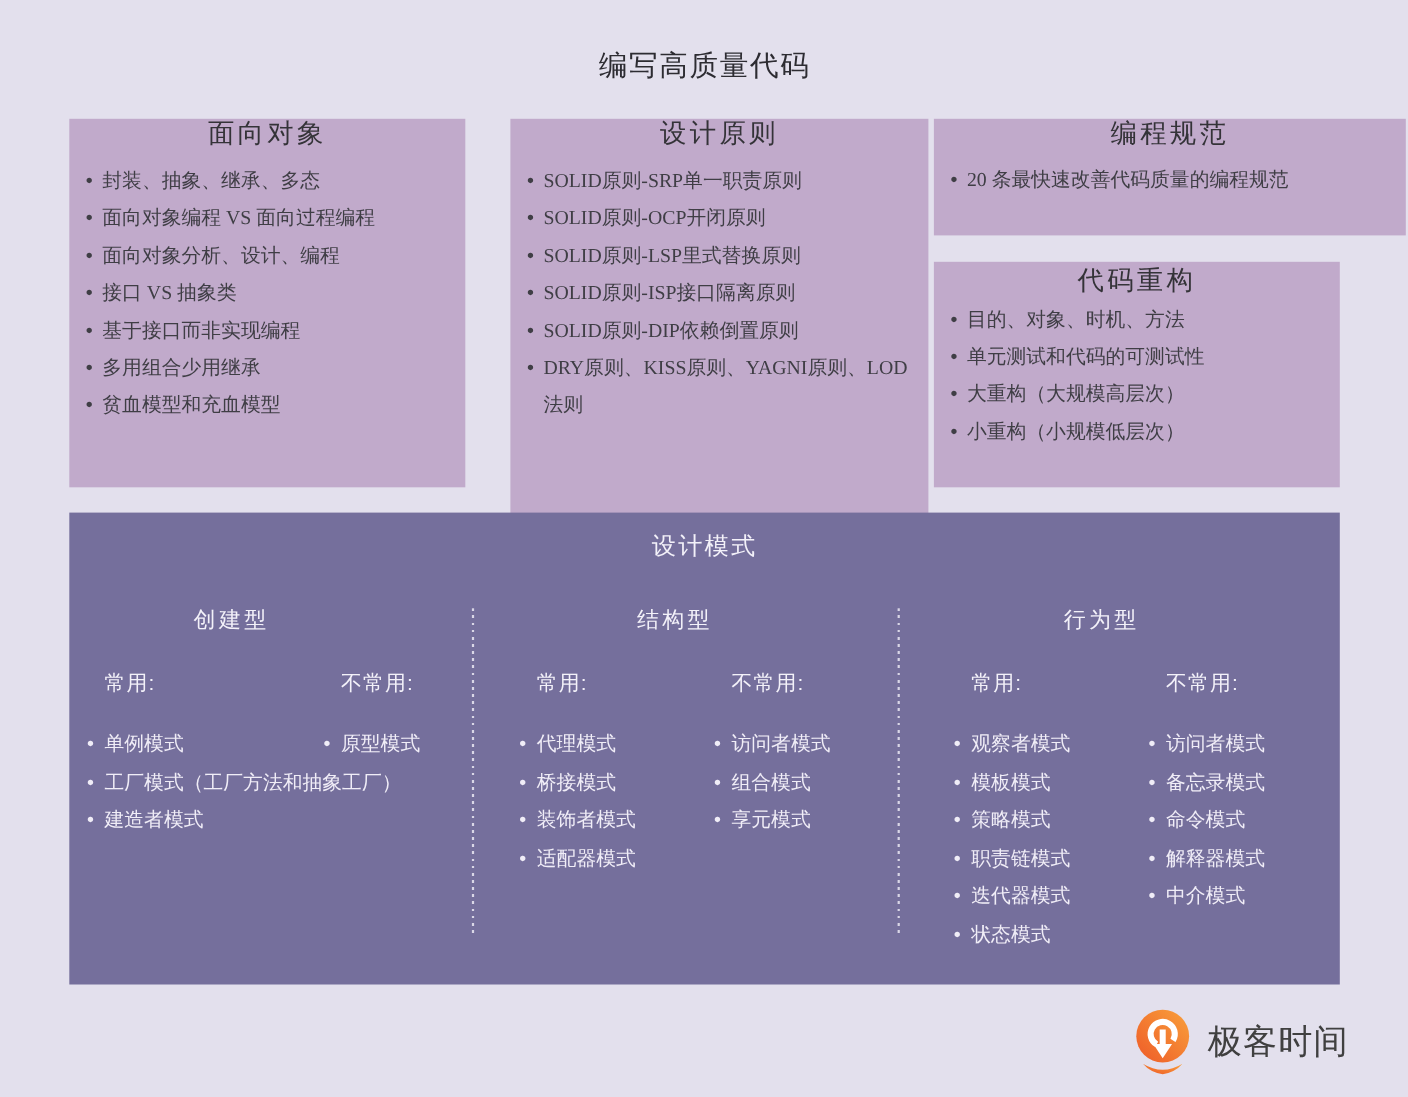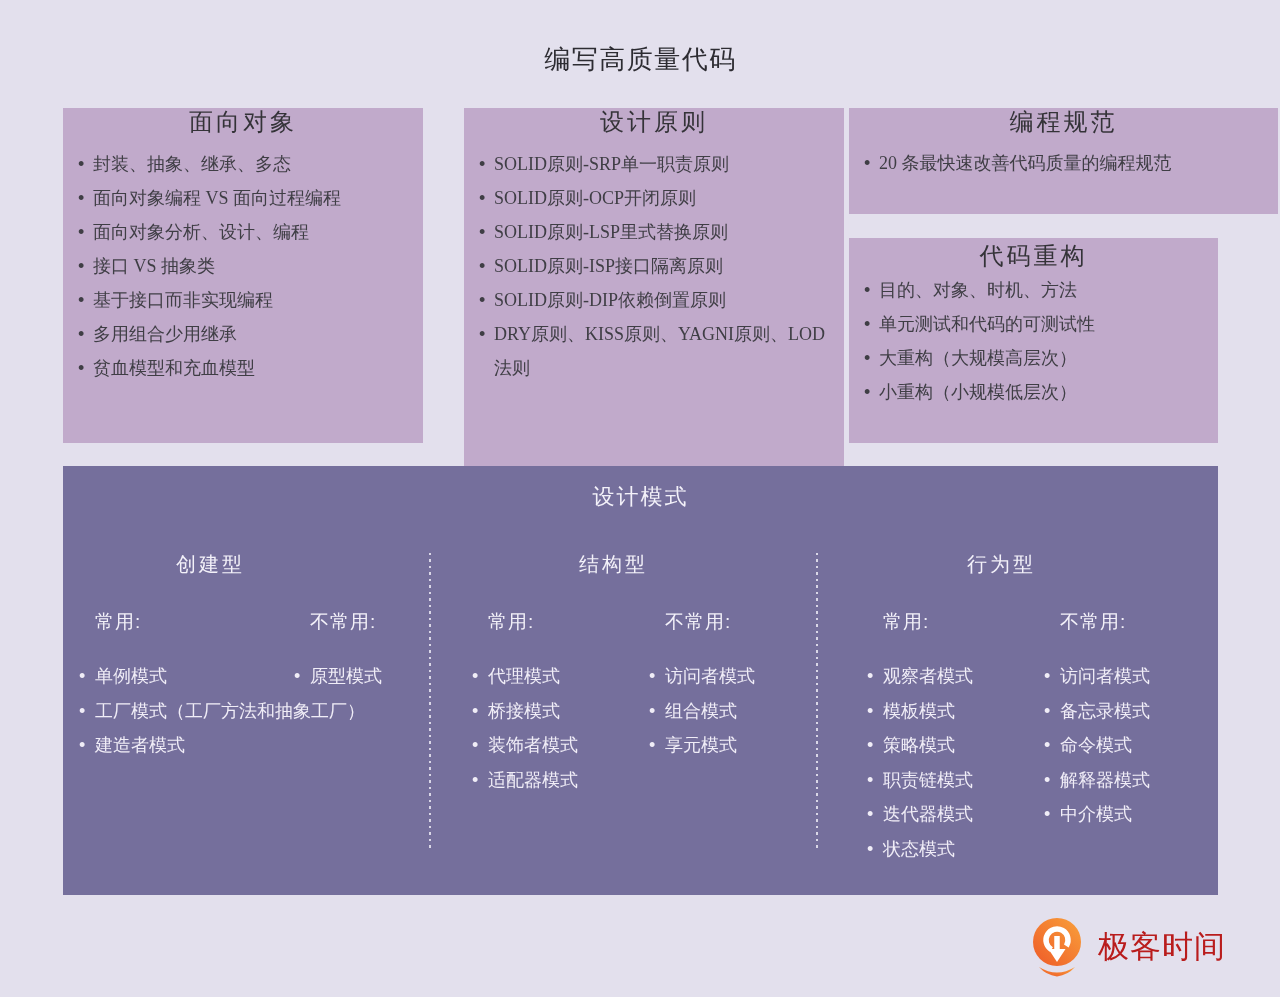--- a/index.html
+++ b/index.html
@@ -80,21 +80,21 @@
   }
   .dp-divider-1 { left:366px; }
   .dp-divider-2 { left:753px; }
   
   .logo {
     position:absolute; left:1027px; top:915px; height:64px;
     display:flex; align-items:center;
   }
   .logo-text {
     margin-left:11px; font-size:31px; font-weight:500; letter-spacing:1px;
-    color:#b91c1c;
+    color:#404040;
   }
 </style>
 </head>
 <body>
 
 <div class="canvas">
 
   <h1 class="main-title">编写高质量代码</h1>
 
   <section class="box light box-oop">

